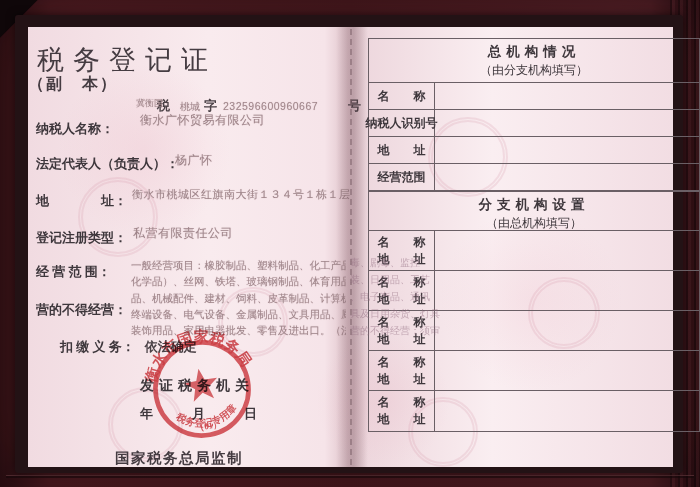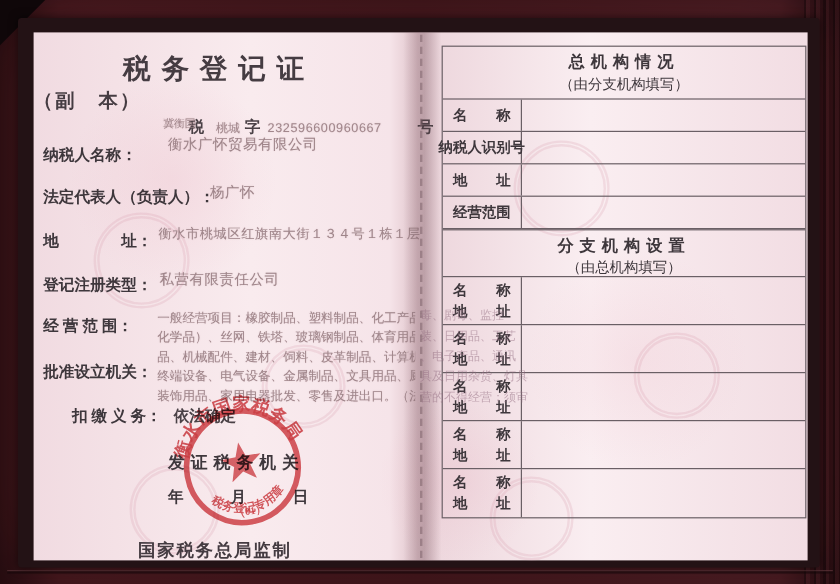--- a/index.html
+++ b/index.html
@@ -28,22 +28,22 @@
       linear-gradient(90deg,#f1dbe1,#f9ebee 28%,#f6e4e9 46%,#dfc3ca 49.6%,#eed8de 52.5%,#faeef1 72%,#f2dde3);
   }
   .wm { position:absolute; border:5px double rgba(216,152,170,.22); border-radius:50%; }
   .gutter-shadow { position:absolute; left:308px; top:0; bottom:0; width:32px;
     background:linear-gradient(90deg, transparent, rgba(90,55,65,.25) 45%, rgba(90,55,65,.28) 55%, transparent); }
   .perforation { position:absolute; left:322px; top:2px; bottom:2px; width:0;
     border-left:2px dashed rgba(128,100,108,.55); }
 
   
   .page-left { position:absolute; left:0; top:0; width:318px; height:440px; color:#3e373c; }
-  .doc-title { position:absolute; left:0; top:15px; width:300px; text-align:center;
-    font-size:23px; font-weight:bold; letter-spacing:9px; color:#453c42; text-indent:9px; }
+  .doc-title { position:absolute; left:0; top:15px; width:300px; 
+    font-size:27px; font-weight:normal; letter-spacing:9px; color:#453c42; text-indent:9px; }
   .doc-subtitle { position:absolute; left:0; top:47px; width:300px; text-align:left;
     font-size:16px; font-weight:bold; letter-spacing:2px; color:#453c42; }
   .cert-line { position:absolute; left:108px; top:70px; font-size:13px; white-space:nowrap; }
   .printed { color:#4a4146; font-weight:600; }
   .typed { color:#a2878c; text-shadow:0 0 1px rgba(162,135,140,.45); }
   .cert-overlay { font-size:9px; position:relative; top:-4px; margin-right:-6px; }
   .cert-district { font-size:10px; margin:0 4px 0 10px; }
   .cert-num { font-size:10.5px; font-family:"Liberation Sans","DejaVu Sans",sans-serif; letter-spacing:.5px; margin-left:6px; }
   .cert-hao { margin-left:30px; }
 
@@ -58,21 +58,21 @@
   .issuer { position:absolute; left:112px; top:350px; font-size:14px; font-weight:600;
     letter-spacing:5px; color:#3e373c; }
   .date-line { position:absolute; left:112px; top:378px; font-size:13px; font-weight:600; color:#3e373c; }
   .made-by { position:absolute; left:87px; top:402px; font-size:14.5px; font-weight:bold;
     letter-spacing:1.5px; color:#443b41;margin-top:20px; }
 
   .stamp { position:absolute; left:112px; top:300px; width:124px; height:124px;
     transform:rotate(-10deg); mix-blend-mode:multiply; opacity:.9; }
 
   
-  .rp-table { position:absolute; left:340px; top:11px; width:304px; border:1px solid #6a5f65; color:#3e373c; }
+  .rp-table { position:absolute; left:340px; top:11px; width:332px; border:1px solid #6a5f65; color:#3e373c; }
   .th { text-align:center; border-bottom:1px solid #6a5f65; padding-top:4px; }
   .th .t1 { font-size:13.5px; font-weight:bold; letter-spacing:5px; }
   .th .t2 { font-size:12px; margin-top:1px; }
   .th1 { height:44px; }
   .th2 { height:40px; }
   .row { display:flex; height:27px; border-bottom:1px solid #6a5f65; }
   .row:last-child { border-bottom:none; }
   .cell-lbl { width:66px; border-right:1px solid #6a5f65; display:flex; align-items:center;
     justify-content:center; font-size:12px; font-weight:600; white-space:nowrap; }
   .cell-val { flex:1; }
@@ -122,21 +122,21 @@
 
       <div class="lbl" style="top:236px;">经 营 范 围：</div>
       <div class="scope-lines">
         <div>一般经营项目：橡胶制品、塑料制品、化工产品（不含易制</div>
         <div>化学品）、丝网、铁塔、玻璃钢制品、体育用品、五金产品</div>
         <div>品、机械配件、建材、饲料、皮革制品、计算机软件及辅助</div>
         <div>终端设备、电气设备、金属制品、文具用品、厨房、卫生间</div>
         <div>装饰用品、家用电器批发、零售及进出口。（法律法规禁止</div>
       </div>
 
-      <div class="lbl" style="top:274px;">批准设立机关：</div>
+      <div class="lbl" style="top:274px;">营的不得经营：</div>
 
       <div class="lbl" style="top:311px;margin-left:24px;"><span>扣 缴 义 务：</span><span class="inline-val">依法确定</span></div>
 
       <div class="issuer">发证税务机关</div>
       <div class="date-line">年　　　月　　　日</div>
       <div class="made-by">国家税务总局监制</div>
 
       <div class="stamp">
         <svg viewBox="0 0 120 120" width="124" height="124">
           <circle cx="60" cy="60" r="45" fill="none" stroke="#cc3036" stroke-width="4.5" opacity="0.85"></circle>

